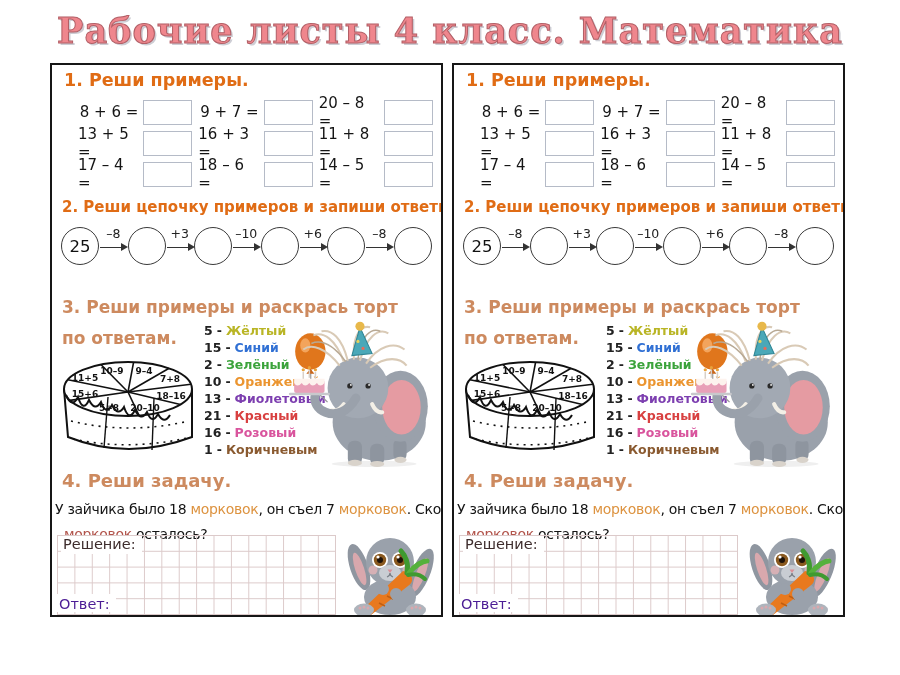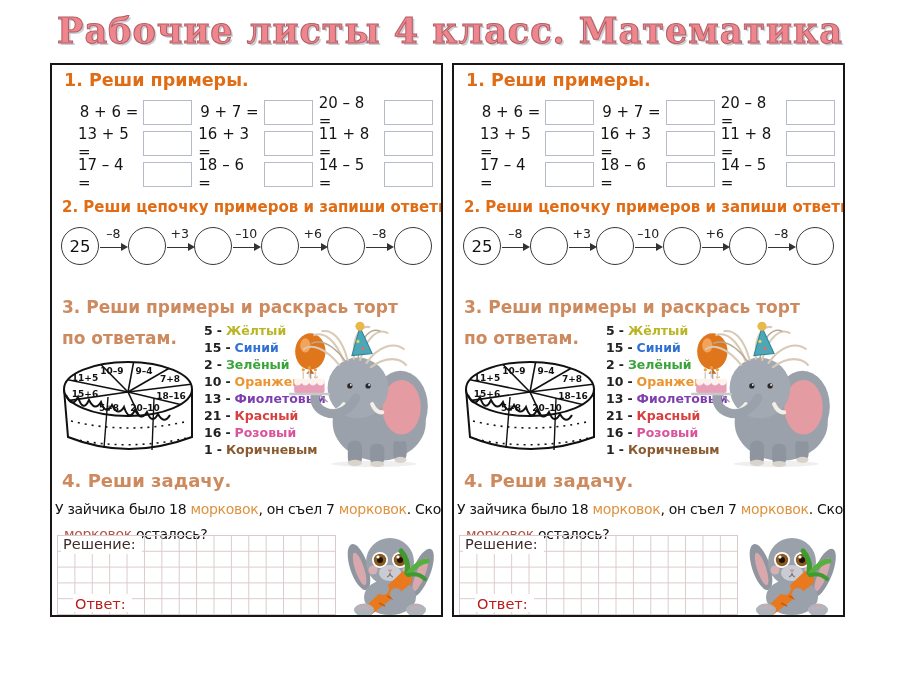--- a/index.html
+++ b/index.html
@@ -54,22 +54,22 @@
   .task { position:absolute; top:432px; left:3px; width:389px; font-size:14px;
     letter-spacing:-0.3px; line-height:1.8; color:#141414; white-space:nowrap; }
   .task-line2 { display:block; padding-left:9px; }
   .gridbox { position:absolute; left:5px; top:470px; width:278px; height:79px;
     background-image:linear-gradient(to right,#dccaca 1px,transparent 1px),
                      linear-gradient(to bottom,#dccaca 1px,transparent 1px);
     background-size:17.4px 15.8px;
     border-right:1px solid #dccaca; border-bottom:1px solid #dccaca; }
   .sol-label { position:absolute; top:1px; left:4px; background:#fff; padding:0 6px 2px 2px;
     font-size:14.5px; color:#3d2c2c; }
-  .ans-label { position:absolute; bottom:2px; left:16px; background:#fff; padding:2px 6px 0 2px;
-    font-size:14.5px; color:#b91c1c; }
+  .ans-label { position:absolute; bottom:2px; left:0; background:#fff; padding:2px 6px 0 2px;
+    font-size:14.5px; color:#4c1d95; }
   .bunny { position:absolute; left:283px; top:461px; }
   .elephant { position:absolute; left:229px; top:248px; }
 </style>
 </head>
 <body>
 
 <h1 class="page-title" style="color: rgb(239, 134, 141);">Рабочие листы 4 класс. Математика</h1>
 
 <div class="pages" id="pages">
 <div class="panel">

